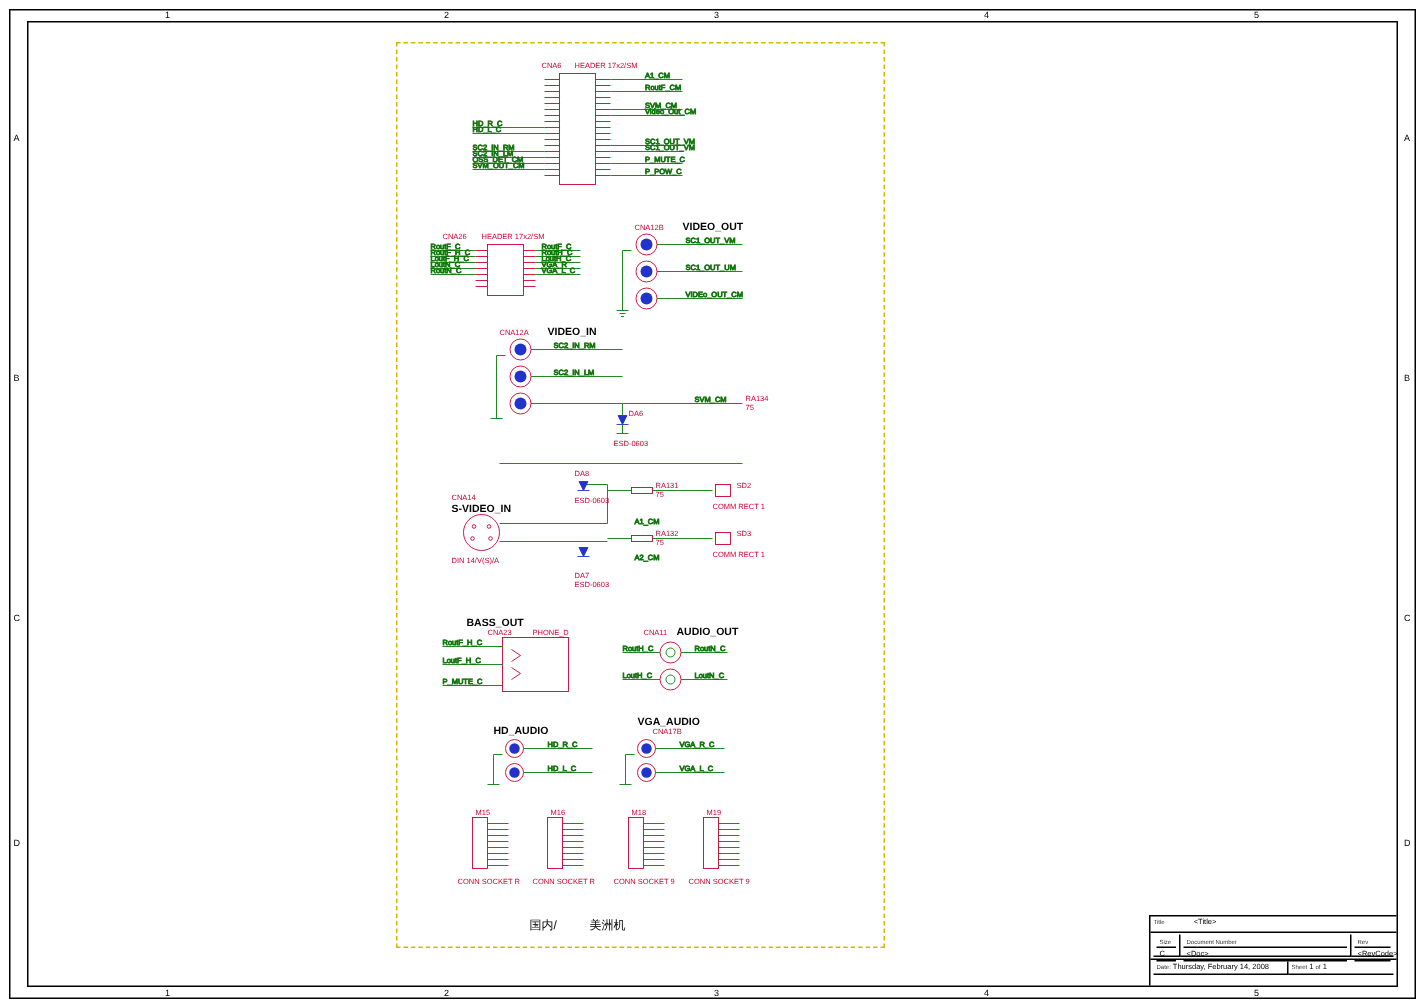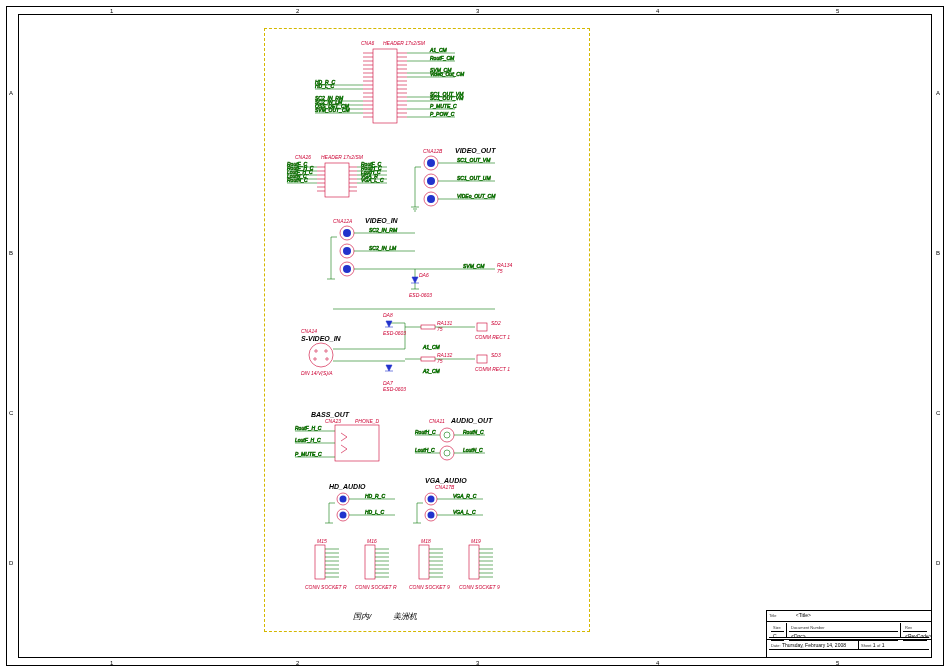--- a/index.html
+++ b/index.html
@@ -3,21 +3,21 @@
 <meta charset="utf-8">
 <style>
   html, body { margin: 0; padding: 0; width: 950px; height: 672px; background: #fff; font-family: Arial, sans-serif; overflow: hidden; }
   .sheet-border { position: absolute; left: 6px; top: 6px; right: 6px; bottom: 6px; border: 1px solid #000; }
   .sheet-inner  { position: absolute; left: 18px; top: 14px; right: 18px; bottom: 14px; border: 1px solid #000; }
 
   
   .grid-labels span, .grid-labels-b span { position:absolute; font-size:6px; color:#000; }
   .grid-row span { position:absolute; font-size:6px; color:#000; }
 
-  .schematic-zone { position: absolute; left: 264px; top: 28px; width: 324px; height: 602px; border: 1px dashed #d4b800; background: #fff; font-style: italic; }
+  .schematic-zone { position: absolute; left: 264px; top: 28px; width: 324px; height: 602px; border: 1px dashed #d4b800; background: #fff; }
 
   
   .red { stroke: #cc0033; fill: none; }
   .green { stroke: #0a7a0a; fill: none; }
   .blue { stroke: #2233cc; fill: none; }
   .dblue { fill: #2233cc; }
   .txt { font-size: 5px; fill: #cc0033; }
   .txtk { font-size: 5px; fill: #000; }
   .thin { stroke-width: 0.6; }
   .bold-head { font-size: 7px; font-weight: bold; fill: #000; }

